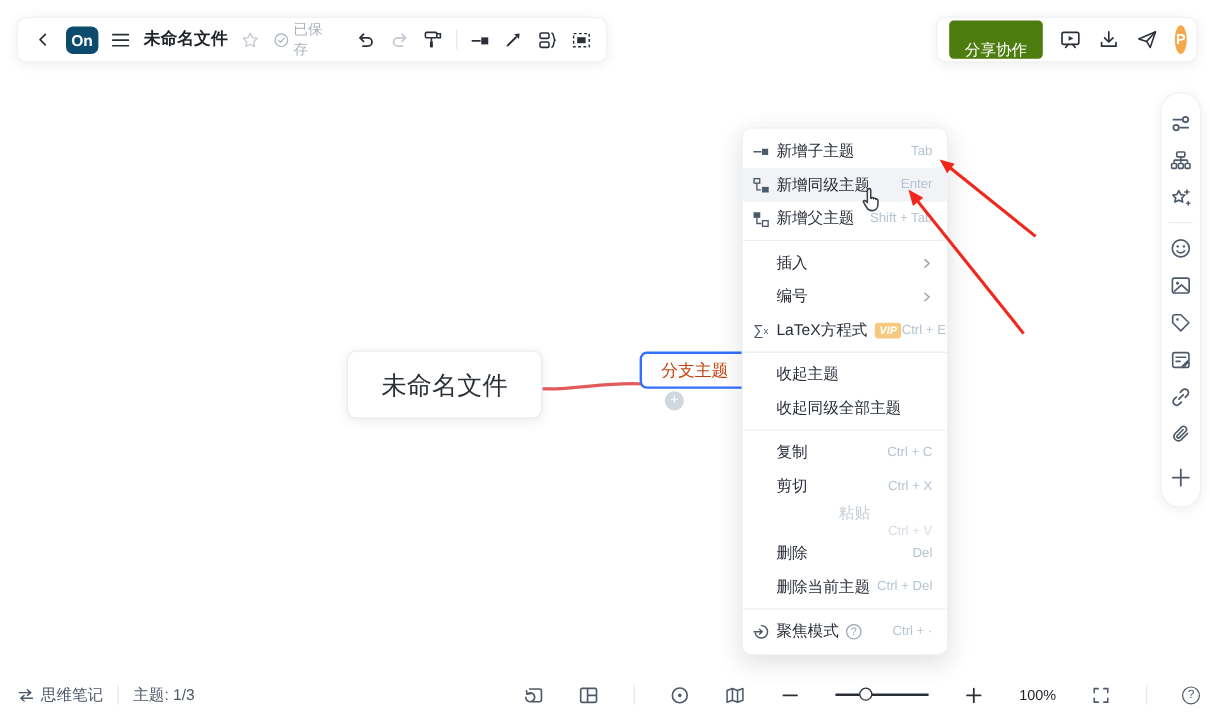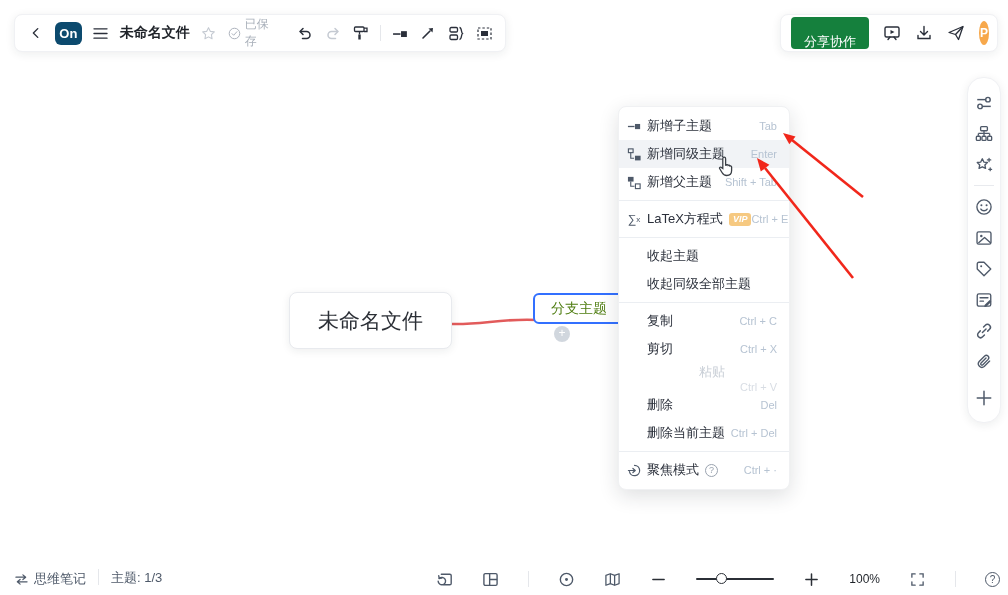--- a/index.html
+++ b/index.html
@@ -19,32 +19,32 @@
   .tb-ic.dim { color:#c5cad2; }
   #logo { width:27px; height:23px; border-radius:6px; background:#0c4a6e; color:#fff;
     font-weight:bold; font-size:13px; display:flex; align-items:center; justify-content:center; }
   #doc-title { font-size:14px; font-weight:bold; color:#1f2329; white-space:nowrap; }
   .saved-group { display:flex; align-items:center; gap:4px; color:#a9b0ba; font-size:12px; }
   .vdiv { width:1px; height:16px; background:#e5e7eb; }
 
   
   #actionbar { left:780px; top:14px; width:218px; height:38px; display:flex;
     align-items:center; padding:0 8px 0 10px; gap:14px; z-index:20; }
-  #share-btn { background:#15803d; color:#fff; font-size:13px; border:none; border-radius:4px;
+  #share-btn { background:#4d7c0f; color:#fff; font-size:13px; border:none; border-radius:4px;
     height:14px; padding:16px 13px; cursor:pointer; white-space:nowrap; }
   #avatar { width:24px; height:24px; border-radius:50%; background:#f7a84b; color:#fff;
     font-size:12px; font-weight:bold; display:flex; align-items:center; justify-content:center; }
 
   
   #root-node { left:289px; top:292px; width:163px; height:57px; background:#fff;
     border:1px solid #e8eaee; border-radius:8px; box-shadow:0 2px 8px rgba(31,35,41,.08);
     display:flex; align-items:center; justify-content:center; font-size:21px; color:#2b2f36; z-index:10; }
   #branch-node { left:533px; top:293px; width:92px; height:31px; background:#fff;
     border:2px solid #3370ff; border-radius:6px; display:flex; align-items:center;
-    justify-content:center; font-size:14px; color:#4d7c0f; z-index:11; }
+    justify-content:center; font-size:14px; color:#c2410c; z-index:11; }
   #plus-bubble { left:554px; top:326px; width:16px; height:16px; border-radius:50%;
     background:#cdd3db; color:#fff; font-size:12px; line-height:15px; text-align:center; z-index:12; opacity:.9; }
   #connector-svg { left:0; top:0; z-index:9; pointer-events:none; }
 
   
   #context-menu { left:618px; top:106px; width:172px; background:#fff; border-radius:8px;
     border:1px solid #f0f1f3; box-shadow:0 6px 20px rgba(31,35,41,.14); padding:5px 0; z-index:40; }
   .mi { position:relative; height:28px; display:flex; align-items:center;
     padding:0 12px 0 28px; font-size:13px; color:#2a2f3a; cursor:pointer; }
   .mi.hover { background:#f1f3f6; }
@@ -66,21 +66,21 @@
 
   
   #side-panel { left:967px; top:77px; width:34px; height:346px; border-radius:16px;
     display:flex; flex-direction:column; align-items:center; padding:9px 0 8px; z-index:20; }
   .sp-ic { width:31px; height:31px; display:flex; align-items:center; justify-content:center;
     color:#4e5969; cursor:pointer; }
   .sp-div { width:20px; height:1px; background:#e8eaee; margin:5px 0; }
   .sp-plus { margin-top:5px; }
 
   
-  #status-left { left:14px; top:569px; height:20px; display:flex; 
+  #status-left { left:14px; top:569px; height:20px; display:flex; align-items:center;
     gap:12px; font-size:13px; color:#4e5969; z-index:20; }
   .sl-group { display:flex; align-items:center; gap:5px; cursor:pointer; }
   #status-right { right:8px; top:568px; height:22px; display:flex; align-items:center;
     gap:29px; z-index:20; color:#4e5969; }
   .br-ic { width:17px; height:17px; display:flex; align-items:center; justify-content:center; cursor:pointer; }
   #zoom-slider { position:relative; width:78px; height:12px; cursor:pointer; }
   #zoom-slider .track { position:absolute; left:0; top:5px; width:78px; height:2px; background:#2b2f36; border-radius:1px; }
   #zoom-slider .knob { position:absolute; left:20px; top:0; width:11px; height:11px; background:#fff;
     border:1.6px solid #2b2f36; border-radius:50%; }
   #zoom-text { font-size:12px; color:#1f2329; }
@@ -236,20 +236,36 @@
           <path d="M4 7 v5 h4" fill="none" stroke="currentColor" stroke-width="1.2"></path>
           <rect x="9" y="9.5" width="5" height="5" fill="none" stroke="currentColor" stroke-width="1.2"></rect>
         </svg>
     </span>
     <span class="mi-label">新增父主题</span>
     <span class="mi-sc">Shift + Tab</span>
   </div>
   <div class="mdiv"></div>
 
   <div class="mi">
+    <span class="mi-label">插入</span>
+    <span class="sub-arrow">
+      <svg width="9" height="9" viewBox="0 0 10 10">
+          <path d="M3 1.5 L7 5 L3 8.5" fill="none" stroke="currentColor" stroke-width="1.3" stroke-linecap="round" stroke-linejoin="round"></path>
+        </svg>
+    </span>
+  </div>
+  <div class="mi">
+    <span class="mi-label">编号</span>
+    <span class="sub-arrow">
+      <svg width="9" height="9" viewBox="0 0 10 10">
+          <path d="M3 1.5 L7 5 L3 8.5" fill="none" stroke="currentColor" stroke-width="1.3" stroke-linecap="round" stroke-linejoin="round"></path>
+        </svg>
+    </span>
+  </div>
+  <div class="mi">
     <span class="mi-ic sigma-ic">
         <span>∑</span>
         <span class="sx">x</span>
       </span>
     <span class="mi-label">LaTeX方程式</span>
     <span class="vip-badge">VIP</span>
     <span class="mi-sc">Ctrl + E</span>
   </div>
   <div class="mdiv"></div>
 

